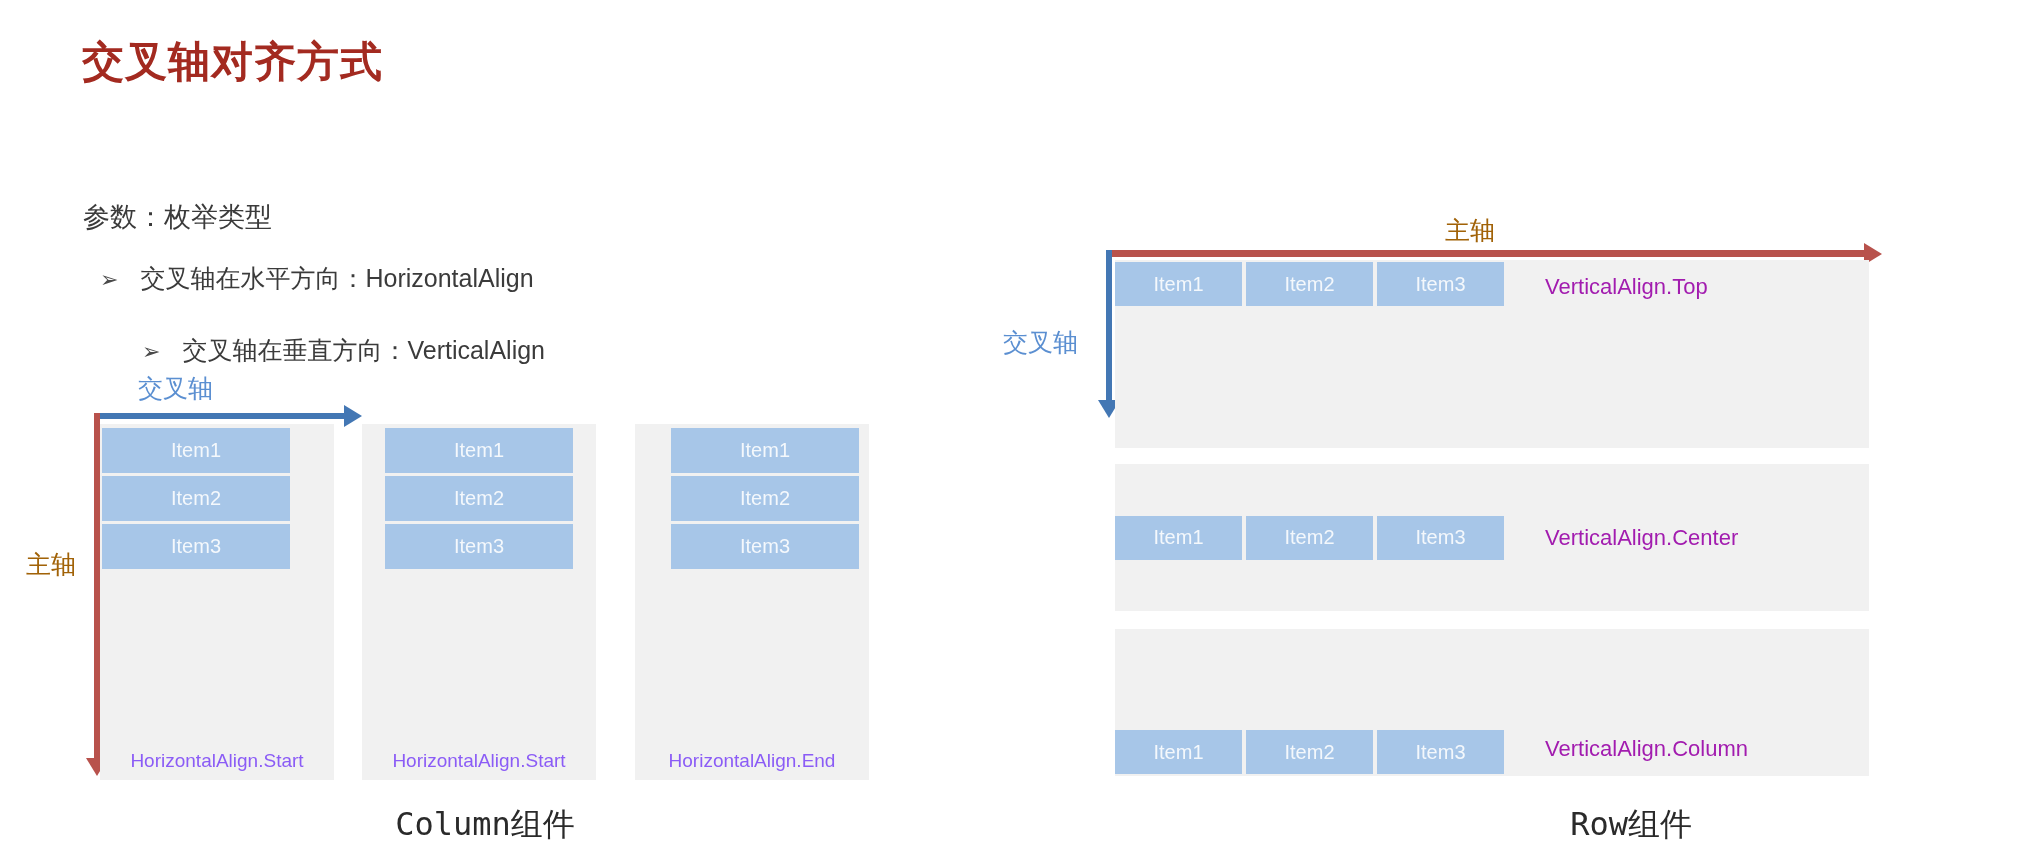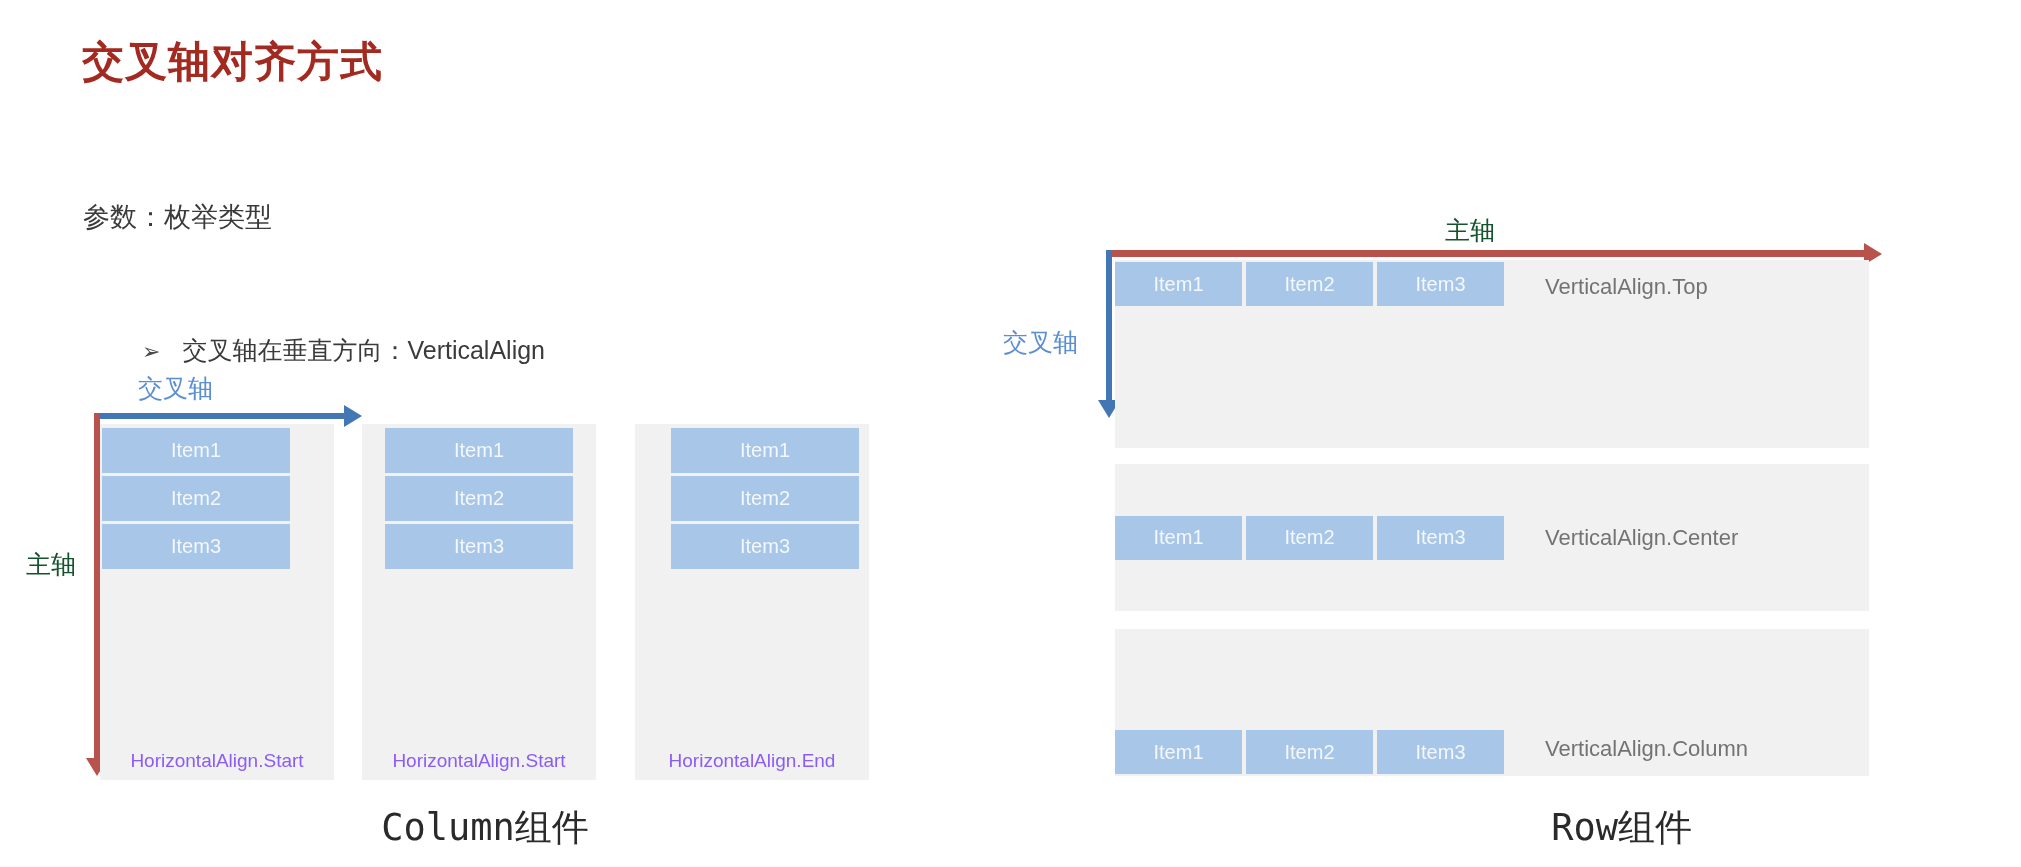--- a/index.html
+++ b/index.html
@@ -36,21 +36,21 @@
     white-space:nowrap;
   }
   .bullet .glyph{
     font-size:22px;color:#4A4A4A;margin-right:22px;
   }
   .bullet-1{top:262px;}
   .bullet-2{top:334px;margin-left:42px;}
 
   
   .axis-label{font-size:25px;white-space:nowrap;}
-  .axis-red{color:#14532d;}
+  .axis-red{color:#a16207;}
   .axis-blue{color:#5B8FD1;}
 
   
   .shaft{background:#B8524C;}
   .shaft.blue{background:#4377B4;}
   .head{width:0;height:0;}
   .head.right{border-top:11px solid transparent;border-bottom:11px solid transparent;border-left:18px solid #B8524C;}
   .head.right.blue{border-left-color:#4377B4;}
   .head.down{border-left:11px solid transparent;border-right:11px solid transparent;border-top:18px solid #B8524C;}
   .head.down.blue{border-top-color:#4377B4;}
@@ -88,47 +88,50 @@
     background:#A7C6E8;
     color:#F4F8FC;font-size:20px;
     display:flex;align-items:center;justify-content:center;
     flex:0 0 auto;
   }
   .row-panel .row-items.v-top{top:2px;}
   .row-panel .row-items.v-center{top:50%;transform:translateY(-50%);}
   .row-panel .row-items.v-bottom{bottom:2px;}
   .row-label{
     position:absolute;left:430px;
-    font-size:22px;color:#737373;
+    font-size:22px;color:#a21caf;
     white-space:nowrap;
   }
   .row-label.v-top{top:14px;}
   .row-label.v-center{top:50%;transform:translateY(-50%);}
   .row-label.v-bottom{bottom:14px;}
 
   
   .caption{
-    font-size:37px;color:#2A2A2A;
+    font-size:32px;color:#2A2A2A;
     text-align:center;width:320px;
     white-space:nowrap;
   }
   .caption .code{font-family:"DejaVu Sans Mono", monospace;}
 </style>
 </head>
 <body>
 
 <div id="canvas">
 
   <div class="abs page-title">交叉轴对齐方式</div>
 
 
   <div class="abs intro-line line-param">
     <span>参数：</span><span>枚举类型</span>
   </div>
 
+  <div class="abs bullet bullet-1">
+    <span class="glyph">➢</span><span>交叉轴在水平方向：HorizontalAlign</span>
+  </div>
   <div class="abs bullet bullet-2">
     <span class="glyph">➢</span><span>交叉轴在垂直方向：VerticalAlign</span>
   </div>
 
   <div class="abs axis-label axis-blue" style="left:138px;top:372px;">交叉轴</div>
 
   <div class="abs shaft blue" style="left:96px;top:413px;width:248px;height:6px;"></div>
   <div class="abs head right blue" style="left:344px;top:405px;"></div>
 
   <div class="abs shaft" style="left:94px;top:413px;width:6px;height:345px;"></div>

